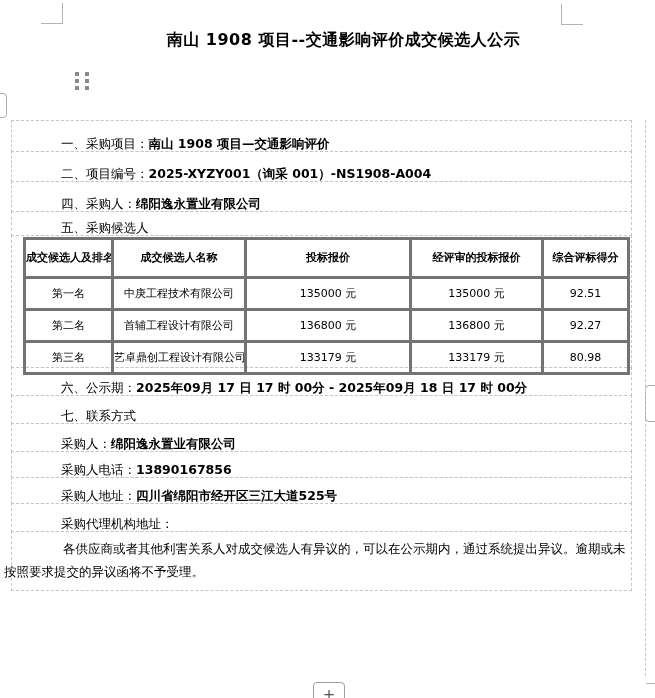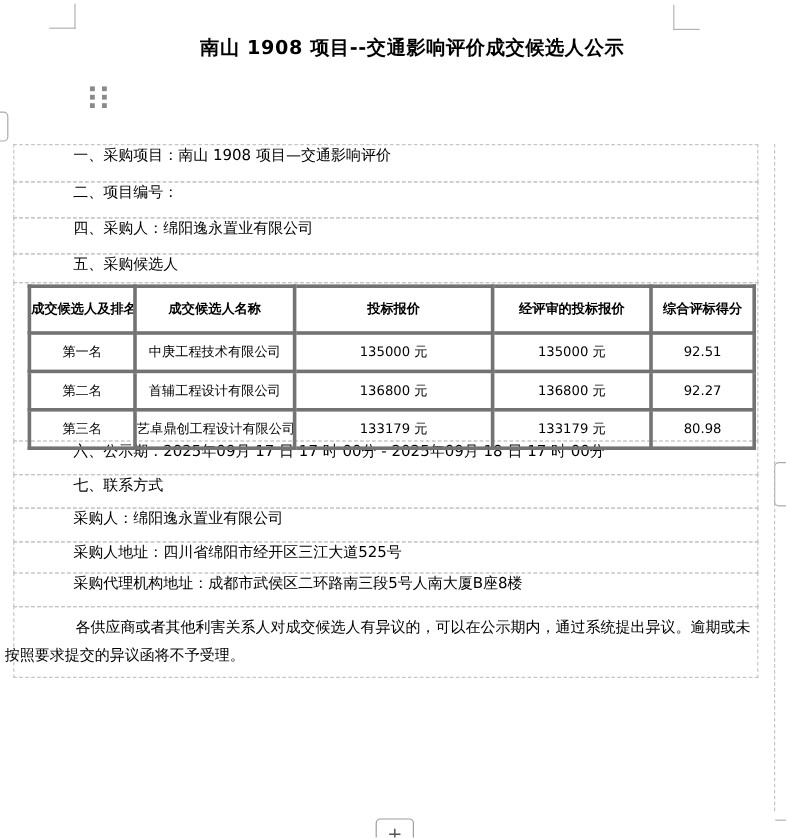--- a/index.html
+++ b/index.html
@@ -26,26 +26,26 @@
   }
   .drag-handle i{background:#8a8a8a;width:4px;height:4px;display:block;}
   
   .edge-btn{position:absolute;background:#fff;border:1px solid #ababab;border-radius:4px;}
   .edge-btn-left{left:-13px;top:93px;width:18px;height:23px;}
   .edge-btn-right{left:645px;top:385px;width:18px;height:35px;}
   
   .rows{position:absolute;left:11px;top:120px;width:621px;}
   .row{
     box-sizing:border-box;border:1px dashed #c6c6c6;margin-top:-1px;
-    display:flex;align-items:flex-start;padding-left:49px;
+    display:flex;align-items:flex-end;padding-left:49px;
     font-size:12.5px;line-height:1.2;background:transparent;
   }
   .row:first-child{margin-top:0;}
   .row .lbl{font-weight:normal;white-space:pre;}
-  .row .val{font-weight:normal;white-space:pre;}
+  .row .val{font-weight:bold;white-space:pre;}
   .h32{height:32px}.h31{height:31px}.h25{height:25px}.h133{height:133px}
   .h29{height:29px}.h27{height:27px}.h60{height:60px}
   .row-table{padding:0;position:relative;display:block;}
   
   table.cand{
     position:absolute;left:11px;top:1px;width:604px;
     border-collapse:collapse;table-layout:fixed;
   }
   table.cand th,table.cand td{
     border:3px solid #737373;text-align:center;vertical-align:middle;
@@ -95,20 +95,21 @@
 
 <div class="rows">
 
   <div class="row h32">
     <span class="lbl">一、采购项目：</span>
       <span class="val">南山 1908 项目—交通影响评价</span>
   </div>
 
   <div class="row h31">
     <span class="lbl">二、项目编号：</span>
+      <span class="val">2025-XYZY001（询采 001）-NS1908-A004</span>
   </div>
 
 
   <div class="row h31">
     <span class="lbl">四、采购人：</span>
       <span class="val">绵阳逸永置业有限公司</span>
   </div>
 
   <div class="row h25">
     <span class="lbl">五、采购候选人</span>
@@ -163,31 +164,34 @@
 
   <div class="row h29">
     <span class="lbl">七、联系方式</span>
   </div>
 
   <div class="row h29">
     <span class="lbl">采购人：</span>
       <span class="val">绵阳逸永置业有限公司</span>
   </div>
 
+  <div class="row h27">
+    <span class="lbl">采购人电话：</span>
+      <span class="val">13890167856</span>
+  </div>
 
   <div class="row h27">
     <span class="lbl">采购人地址：</span>
       <span class="val">四川省绵阳市经开区三江大道525号</span>
   </div>
 
 
 
   <div class="row h29">
     <span class="lbl">采购代理机构地址：</span>
-      <span class="val">成都市武侯区二环路南三段5号人南大厦B座8楼</span>
   </div>
 
   <div class="row h60 row-notice">
     <p class="l1">各供应商或者其他利害关系人对成交候选人有异议的，可以在公示期内，通过系统提出异议。逾期或未</p>
     <p class="l2">按照要求提交的异议函将不予受理。</p>
   </div>
 
 </div>
 
 <div class="add-btn">+</div>

